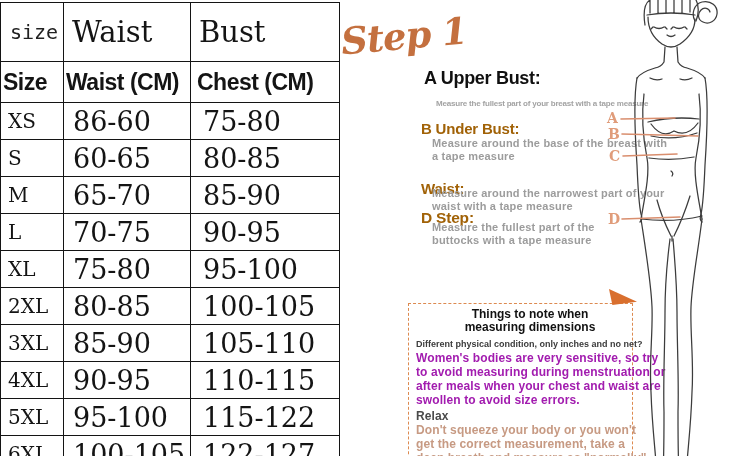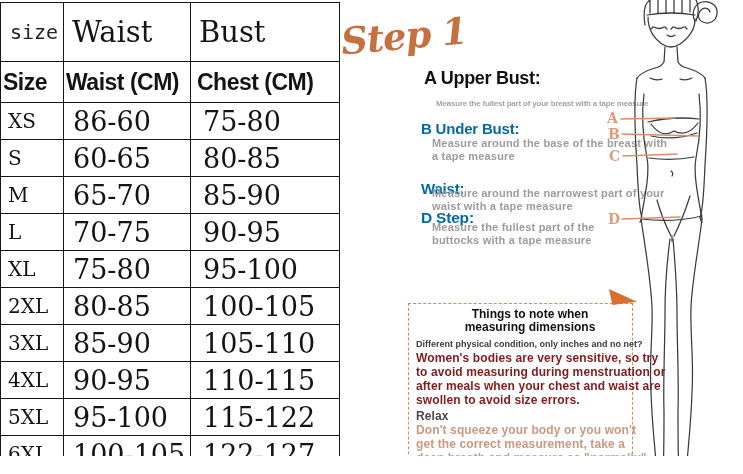--- a/index.html
+++ b/index.html
@@ -30,36 +30,36 @@
   .step-script{
     left:341px;top:14px;font-family:"DejaVu Serif",serif;font-style:italic;font-weight:bold;
     font-size:37px;color:#c4703f;transform:rotate(-5deg);letter-spacing:-1px;
   }
   .guide-title{left:433px;top:26px;width:100px;font-weight:bold;font-size:11.5px;line-height:1.25;color:#111;}
   .sec-head-lg{left:424px;top:68px;font-weight:bold;font-size:18px;color:#101010;letter-spacing:-0.3px;}
   .sec-body-tiny{
     left:436px;top:99px;font-weight:bold;font-size:8px;letter-spacing:-0.2px;
     color:#a3a3a3;white-space:nowrap;
   }
-  .sec-head{font-weight:bold;font-size:15px;color:#0369a1;letter-spacing:-0.2px;}
+  .sec-head{font-weight:bold;font-size:15px;color:#a16207;letter-spacing:-0.2px;}
   .sec-body{
     font-weight:bold;font-size:11px;line-height:1.18;letter-spacing:0.2px;color:#9c9c9c;
   }
   .h-b{left:421px;top:120px;}  .b-b{left:432px;top:137px;width:242px;}
   .h-w{left:421px;top:180px;}  .b-w{left:432px;top:187px;width:242px;}
   .h-d{left:421px;top:209px;font-size:15.5px;}  .b-d{left:432px;top:221px;width:178px;}
   
   .notes-box{
     left:408px;top:303px;width:225px;height:176px;box-sizing:border-box;
     border:1px dashed #dd8a50;padding:4px 0 0 7px;background:transparent;
   }
   .notes-title{margin-left:40px;width:148px;text-align:center;font-weight:bold;font-size:12px;line-height:1.12;color:#111;}
   .notes-sub{margin-top:4px;font-weight:bold;font-size:9px;color:#3c3c3c;white-space:nowrap;}
   .note-p{font-weight:bold;font-size:12px;line-height:14.2px;letter-spacing:0.1px;margin-top:2px;}
-  .tone-gray{color:#7f1d1d;width:256px;}
+  .tone-gray{color:#a21caf;width:256px;}
   .tone-dark{color:#4a4a4a;margin-top:1px;}
   .tone-tan{color:#c79a83;width:236px;margin-top:0;}
   .corner-arrow{
     left:609px;top:289px;width:28px;height:16px;background:#d96f2e;
     clip-path:polygon(0 0,100% 80%,12% 100%);
   }
   .bottom-strip{left:339px;top:470px;width:404px;height:3px;background:#cfcfcf;}
   .figure-svg{left:595px;top:0;width:148px;height:474px;pointer-events:none;z-index:5;}
   .figure-svg path{fill:none;stroke:#3c3c3c;stroke-width:1.25;stroke-linecap:round;stroke-linejoin:round;}
   .figure-svg path.orange{stroke:#d98e6e;stroke-width:1.6;}

